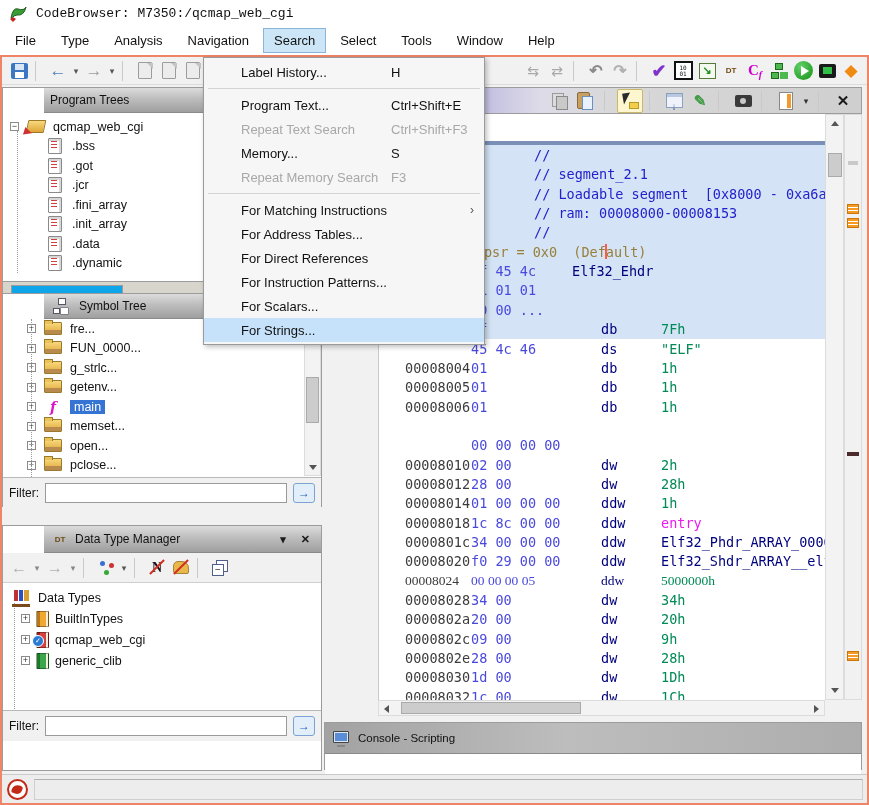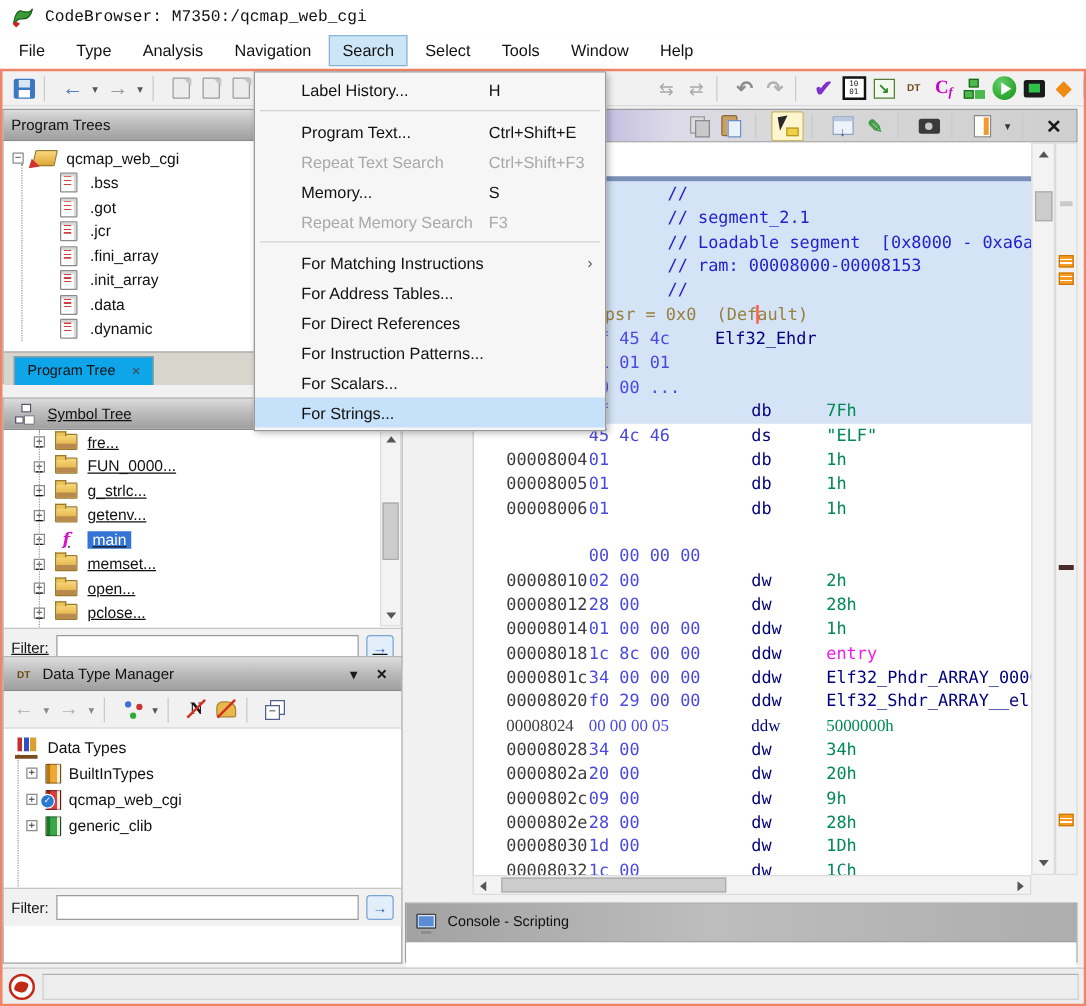--- a/index.html
+++ b/index.html
@@ -106,21 +106,21 @@
        background:repeating-linear-gradient(180deg,#d04040 0 1px,transparent 1px 3px);}
   .k-ffunc{color:#d816c8;font:italic bold 14px "DejaVu Serif",serif;}
   .k-dragon{width:22px;height:22px;}
   .k-dragon::before{content:"";position:absolute;width:17px;height:17px;border-radius:50%;border:2px solid #c22a18;background:#fff;}
   .k-dragon::after{content:"";position:absolute;width:10px;height:9px;background:#c22a18;
        border-radius:60% 20% 55% 25%;transform:rotate(20deg);}
   .k-glyph{}
   
   .panel{position:absolute;left:2px;width:320px;background:#fff;border:1px solid #9c9c9c;box-sizing:border-box;}
   .phead{height:24px;background:linear-gradient(180deg,#dcdcdc 0%,#bdbdbd 45%,#9f9f9f 100%);
-         display:flex;align-items:center;font-size:12px;padding:0 6px;gap:5px;border-bottom:1px solid #8a8a8a;}
+         display:flex;align-items:center;font-size:12px;padding:0 6px;gap:5px;border-bottom:1px solid #8a8a8a;margin-left:41px;}
   .phead .sp{flex:1;}
   .pbtn{font-size:11px;color:#1a1a1a;padding:0 5px;font-weight:bold;}
   .tree{position:relative;background:#fff;overflow:hidden;font-size:12.5px;}
   .trow{display:flex;align-items:center;gap:5px;height:19.5px;white-space:nowrap;}
   .ebox{width:9px;height:9px;border:1px solid #8a8a8a;background:#fff;font-size:9px;line-height:7px;
         text-align:center;color:#333;flex:none;box-sizing:border-box;}
   .dotline{position:absolute;border-left:1px dotted #9a9a9a;width:0;}
   .sel-label{background:#3574d4;color:#fff;padding:0 4px;}
   .tabrow{height:26px;background:#d8d5cd;border-top:1px solid #9c9c9c;display:flex;align-items:flex-end;padding-left:8px;}
   .tab{background:#0ea5e9;border:1px solid #9c9c9c;border-bottom:none;height:22px;display:flex;align-items:center;
@@ -283,21 +283,21 @@
         </div>
       </div>
     <div class="tabrow">
       <div class="tab">
         <span>Program Tree</span>
         <span class="x">×</span>
       </div>
     </div>
   </div>
 
-  <div class="panel" style="top:318px;height:214px;text-decoration:underline;">
+  <div class="panel" style="top:293px;height:214px;">
     <div class="phead">
       <span class="icon k-symtree"></span>
       <span>Symbol Tree</span>
     </div>
     <div class="tree" id="sym-tree" style="height:158px;">
       <div class="dotline" style="left:28px;top:0;height:158px;"></div>
     <div class="trow" style="padding-left: 24px; height: 19.5px;">
           <span class="ebox">+</span>
           <span class="icon k-folder archive"></span>
           <span>fre...</span>

